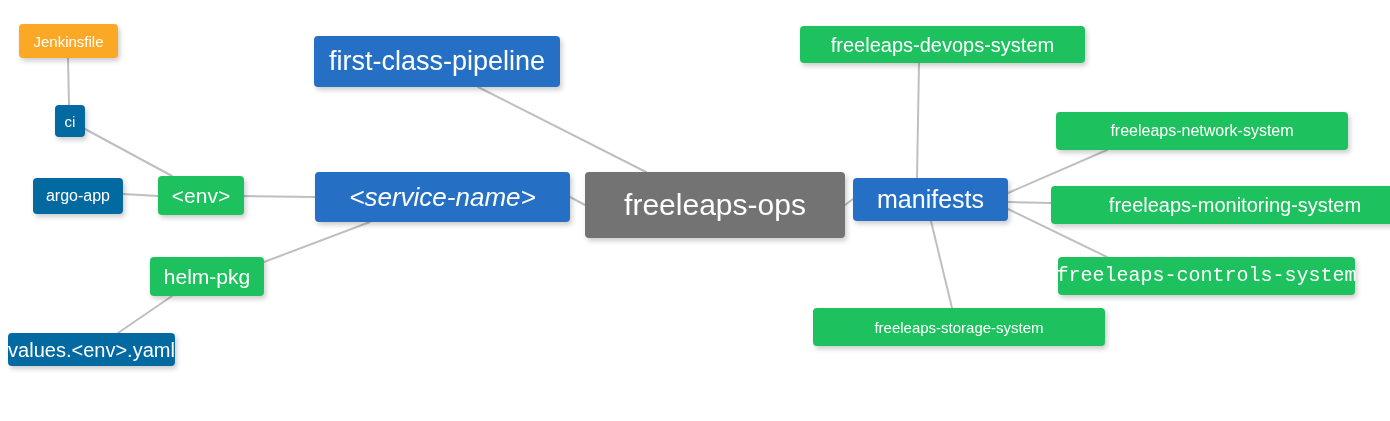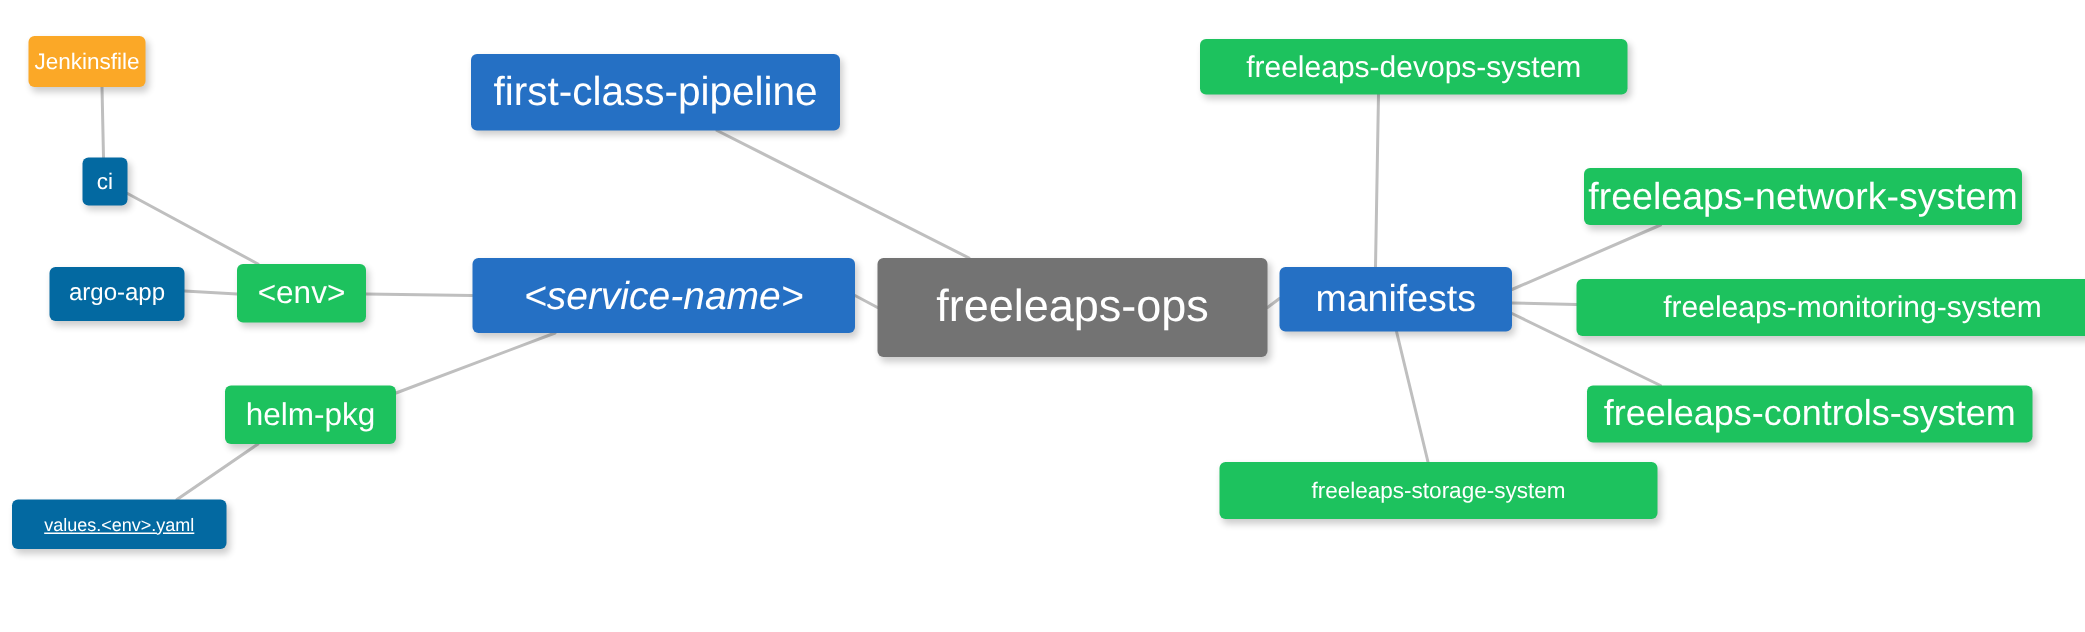--- a/index.html
+++ b/index.html
@@ -83,41 +83,41 @@
       </div>
       <div class="node c-blue" style="left: 853px; top: 178px; width: 155px; height: 43px; font-size: 25px;">
         <span class="node-label">manifests</span>
       </div>
       <div class="node c-green" style="left: 158px; top: 176px; width: 86px; height: 39px; font-size: 21px;">
         <span class="node-label">&lt;env&gt;</span>
       </div>
       <div class="node c-green" style="left: 150px; top: 257px; width: 114px; height: 39px; font-size: 21px;">
         <span class="node-label">helm-pkg</span>
       </div>
-      <div class="node c-orange" style="left: 19px; top: 24px; width: 78px; height: 34px; font-size: 15px;">
+      <div class="node c-orange" style="left: 19px; top: 24px; width: 99px; height: 34px; font-size: 15px;">
         <span class="node-label">Jenkinsfile</span>
       </div>
       <div class="node c-red" style="left: 55px; top: 105px; width: 30px; height: 32px; font-size: 15px;">
         <span class="node-label">ci</span>
       </div>
       <div class="node c-red" style="left: 33px; top: 178px; width: 90px; height: 36px; font-size: 16px;">
         <span class="node-label">argo-app</span>
       </div>
-      <div class="node c-red" style="left: 8px; top: 333px; width: 143px; height: 33px; font-size: 12px; text-decoration: underline;">
+      <div class="node c-red" style="left: 8px; top: 333px; width: 167px; height: 33px; font-size: 20px;">
         <span class="node-label">values.&lt;env&gt;.yaml</span>
       </div>
       <div class="node c-green" style="left: 800px; top: 26px; width: 285px; height: 37px; font-size: 20px;">
         <span class="node-label">freeleaps-devops-system</span>
       </div>
-      <div class="node c-green" style="left: 1056px; top: 112px; width: 292px; height: 38px; font-size: 25px;">
+      <div class="node c-green" style="left: 1056px; top: 112px; width: 292px; height: 38px; font-size: 16px;">
         <span class="node-label">freeleaps-network-system</span>
       </div>
       <div class="node c-green" style="left: 1051px; top: 186px; width: 368px; height: 38px; font-size: 20px;">
         <span class="node-label">freeleaps-monitoring-system</span>
       </div>
-      <div class="node c-green" style="left: 1058px; top: 257px; width: 297px; height: 38px; font-size: 24px;">
+      <div class="node c-green" style="left: 1058px; top: 257px; width: 297px; height: 38px; font-size: 20px; font-family: Liberation Mono, monospace;">
         <span class="node-label">freeleaps-controls-system</span>
       </div>
       <div class="node c-green" style="left: 813px; top: 308px; width: 292px; height: 38px; font-size: 15px;">
         <span class="node-label">freeleaps-storage-system</span>
       </div>
     </div>
 </div>
 
 </body></html>

